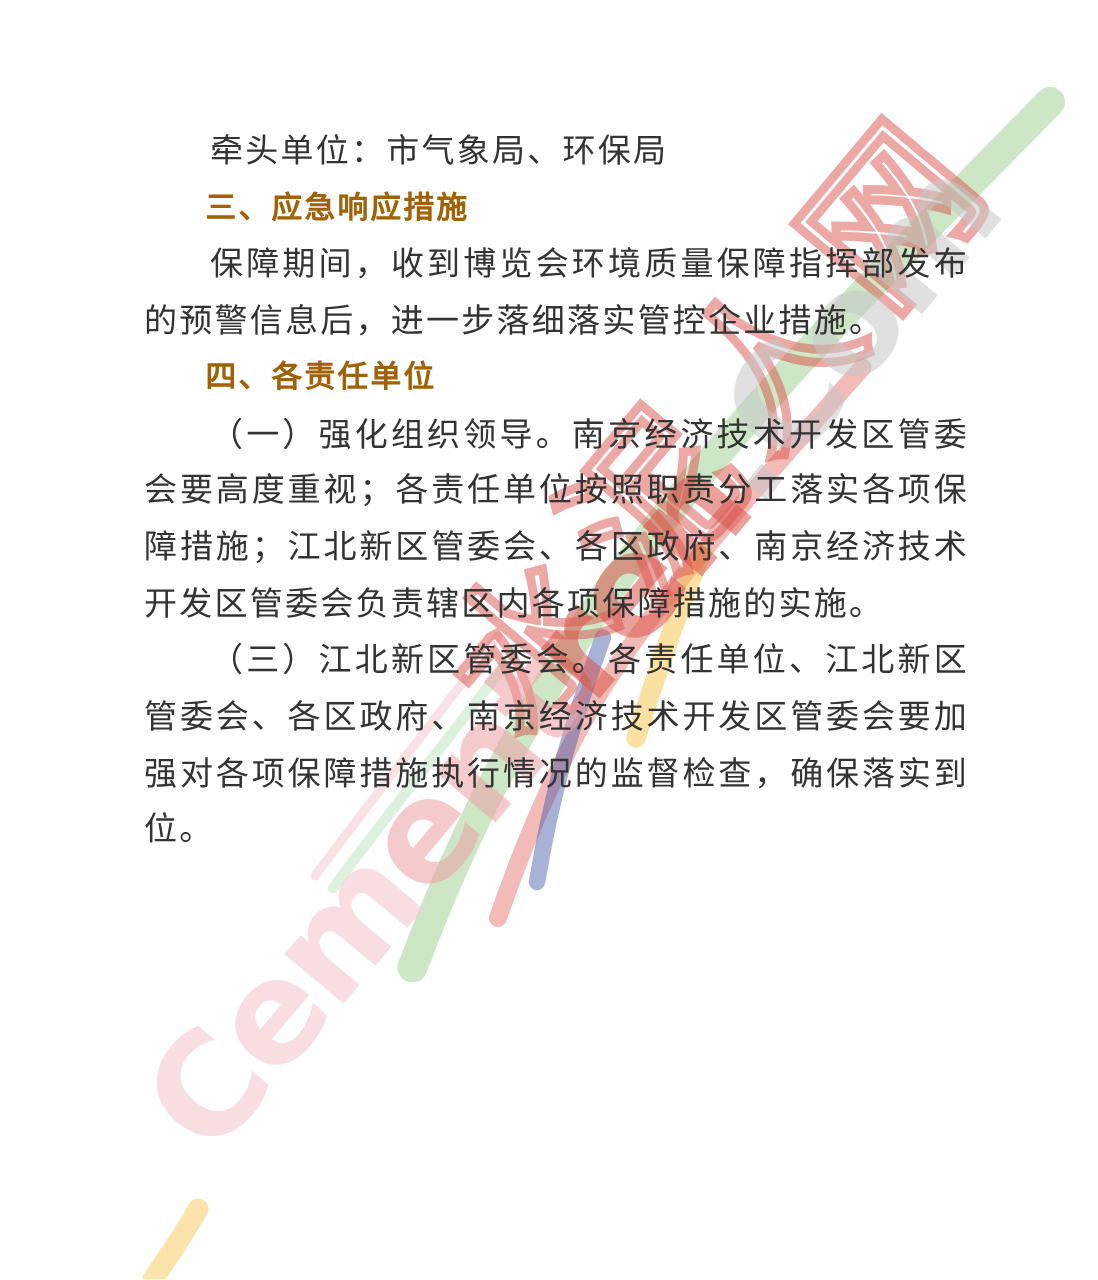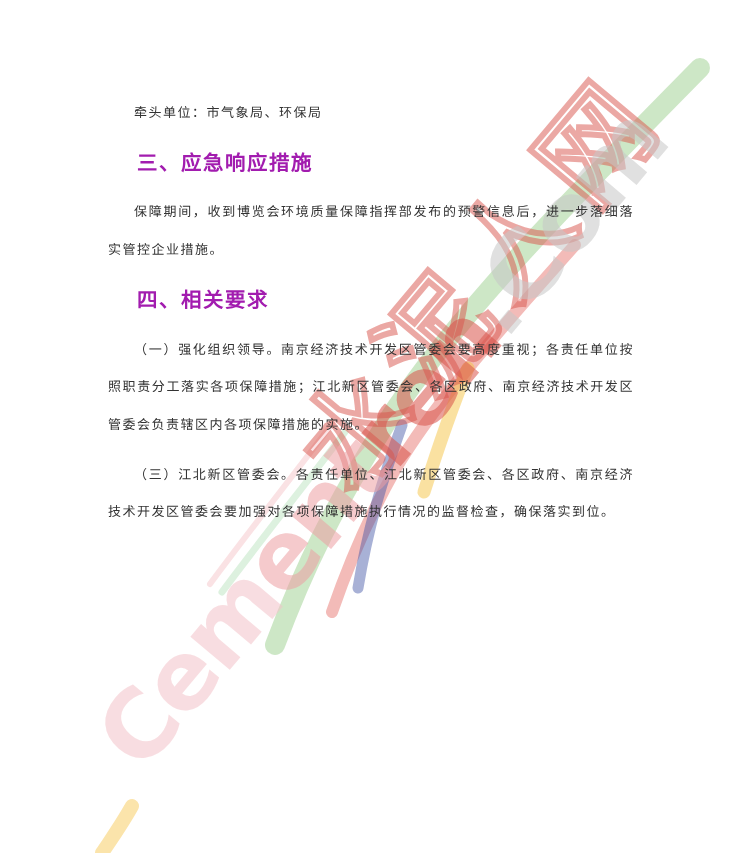--- a/index.html
+++ b/index.html
@@ -14,35 +14,35 @@
 
   
   .content {
     position: absolute;
     inset: 0;
     padding: 82px 86px 0 96px;
     box-sizing: border-box;
     z-index: 2;
   }
   .body-par {
-    margin: 12px;
-    font-size: 13px;
+    margin: 0;
+    font-size: 22px;
     line-height: 37.7px;
     letter-spacing: 1.5px;
     color: #333333;
     text-align: justify;
     text-indent: 2em;
     font-family: "Liberation Serif", serif;
   }
   .doc-heading {
     margin: 0;
     font-size: 20.5px;
     line-height: 37.7px;
     letter-spacing: 1.5px;
-    color: #a21caf;
+    color: #a16207;
     font-weight: bold;
     text-indent: 2em;
     text-align: left;
     font-family: "Liberation Sans", sans-serif;
   }
 
   
   .watermark {
     position: absolute;
     inset: 0;
@@ -105,21 +105,21 @@
     </div>
   </div>
 
   <div class="content">
     <p class="body-par">牵头单位：市气象局、环保局</p>
 
     <h2 class="doc-heading">三、应急响应措施</h2>
 
     <p class="body-par">保障期间，收到博览会环境质量保障指挥部发布的预警信息后，进一步落细落实管控企业措施。</p>
 
-    <h2 class="doc-heading">四、相关要求</h2>
+    <h2 class="doc-heading">四、各责任单位</h2>
 
     <p class="body-par">（一）强化组织领导。南京经济技术开发区管委会要高度重视；各责任单位按照职责分工落实各项保障措施；江北新区管委会、各区政府、南京经济技术开发区管委会负责辖区内各项保障措施的实施。</p>
 
 
     <p class="body-par">（三）江北新区管委会。各责任单位、江北新区管委会、各区政府、南京经济技术开发区管委会要加强对各项保障措施执行情况的监督检查，确保落实到位。</p>
   </div>
 
 </div>
 
 </body></html>

